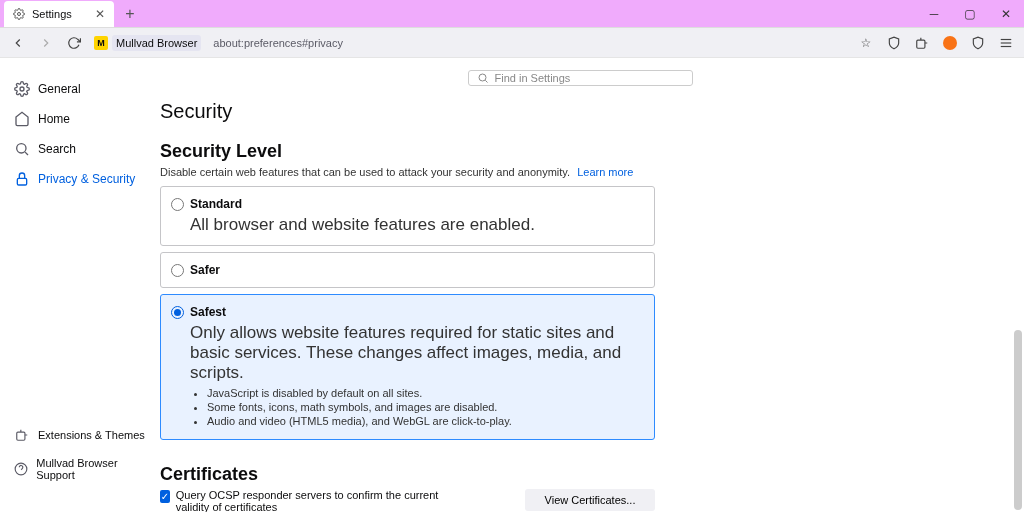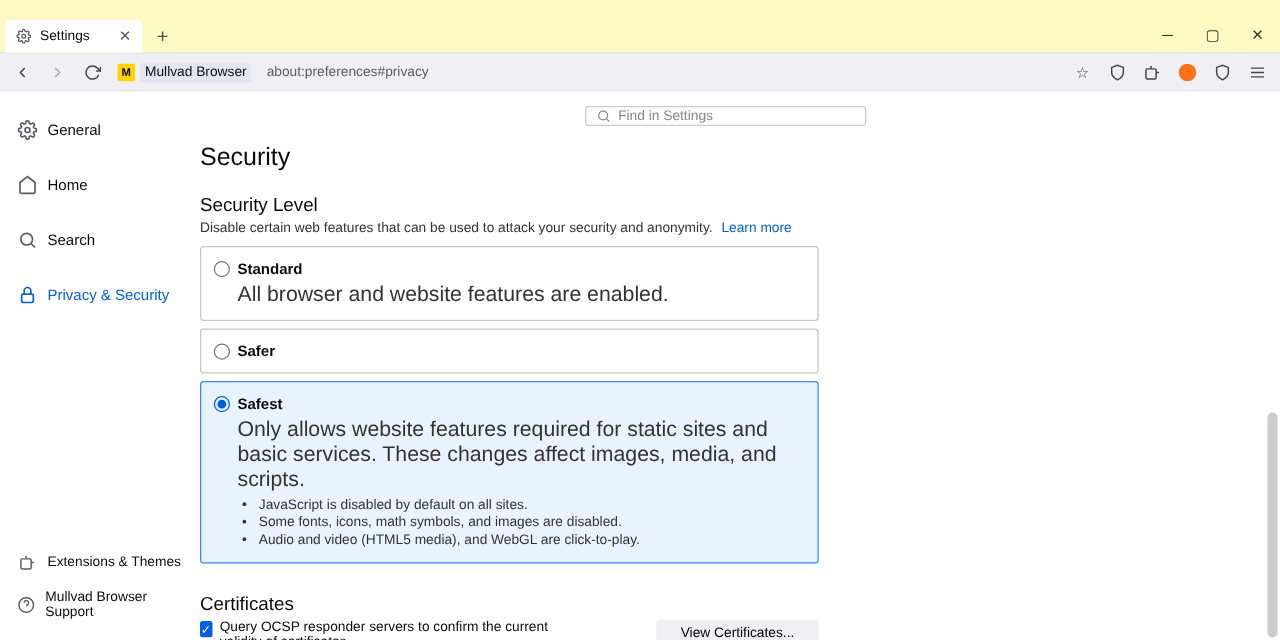--- a/index.html
+++ b/index.html
@@ -1,43 +1,43 @@
 <!DOCTYPE html>
 <html><head>
 <meta charset="utf-8">
 <style>
 * { margin:0; padding:0; box-sizing:border-box; font-family:"Segoe UI",Arial,sans-serif; }
 body { background:#fff; width:1024px; height:512px; overflow:hidden; font-size:12px; color:#0c0c0d; }
-.titlebar { height:43px; background:#fef9c3; display:flex; align-items:flex-end; border-bottom:1px solid #ddd; }
+.titlebar { height:28px; background:#f0abfc; display:flex; align-items:center; border-bottom:1px solid #ddd; }
 .tab { background:#fff; height:26px; min-width:110px; display:flex; align-items:center; padding:0 8px; border-radius:4px 4px 0 0; margin-left:4px; gap:6px; }
 .tab-icon { width:14px; height:14px; display:flex; align-items:center; justify-content:center; }
 .tab-title { font-size:11px; flex:1; }
 .tab-close { width:12px; height:12px; display:flex; align-items:center; justify-content:center; color:#555; cursor:pointer; }
 .newtab { width:24px; height:24px; display:flex; align-items:center; justify-content:center; color:#555; margin-left:4px; font-size:16px; }
 .winctrl { margin-left:auto; display:flex; }
 .winctrl div { width:36px; height:28px; display:flex; align-items:center; justify-content:center; color:#333; }
 .toolbar { height:30px; background:#f0f0f4; display:flex; align-items:center; padding:0 6px; gap:4px; border-bottom:1px solid #e5e5e5; }
 .tbtn { width:24px; height:24px; display:flex; align-items:center; justify-content:center; color:#444; border-radius:4px; }
 .urlchip { display:flex; align-items:center; gap:4px; padding:2px 4px; background:#fff0; }
 .urlchip .favicon { width:14px; height:14px; background:#ffd400; border-radius:2px; display:flex; align-items:center; justify-content:center; font-size:9px; font-weight:bold; }
 .urlchip .label { font-size:11px; color:#0c0c0d; background:#e5e5f1; padding:2px 4px; border-radius:3px;}
 .urlbar { flex:1; font-size:11px; color:#5b5b66; padding-left:4px;}
 .tbright { display:flex; gap:4px; margin-left:auto; }
 .content { display:flex; height:calc(512px - 58px); }
-.sidebar { width:160px; padding:18px 6px; display:flex; flex-direction:column; gap:18px; }
+.sidebar { width:160px; padding:18px 6px; display:flex; flex-direction:column; gap:4px; }
 .sitem { display:flex; align-items:center; gap:8px; padding:5px 8px; border-radius:4px; font-size:12px; color:#0c0c0d; cursor:pointer; }
 .sitem.active { color:#0060df; }
 .sitem.active .sicon { color:#0060df; }
 .sicon { width:16px; height:16px; display:flex; align-items:center; justify-content:center; color:#5b5b66; }
 .sidebar-bottom { margin-top:auto; display:flex; flex-direction:column; gap:4px; padding-bottom:8px;}
 .main { flex:1; overflow-y:auto; padding:12px 24px 24px 0; }
 .searchwrap { display:flex; justify-content:center; margin-bottom:14px; }
 .searchbox { width:225px; height:16px; border:1px solid #ccc; border-radius:3px; display:flex; align-items:center; padding:0 8px; gap:6px; color:#888; font-size:11px; }
 h1.page { font-size:20px; font-weight:400; margin-bottom:18px; }
-h2.section { font-size:15px; font-weight:400; margin-bottom:4px; }
+h2.section { font-size:18px; font-weight:700; margin-bottom:4px; }
 .desc { font-size:11px; color:#333; margin-bottom:8px; }
 .desc a { color:#0060df; text-decoration:none; margin-left:4px;}
 .optgroup { width:495px; }
 .card { border:1px solid #c5c5c8; border-radius:3px; padding:10px 10px 10px 10px; margin-bottom:6px; }
 .card.selected { border:1px solid #2e8bff; background:#e9f2ff; }
 .radio-row { display:flex; align-items:center; gap:6px; }
 .radio { width:13px; height:13px; border:1px solid #777; border-radius:50%; display:flex; align-items:center; justify-content:center; }
 .radio.sel { border-color:#0060df; }
 .radio.sel::after { content:""; width:7px; height:7px; background:#0060df; border-radius:50%; }
 .radio-label { font-size:12px; font-weight:600; }

